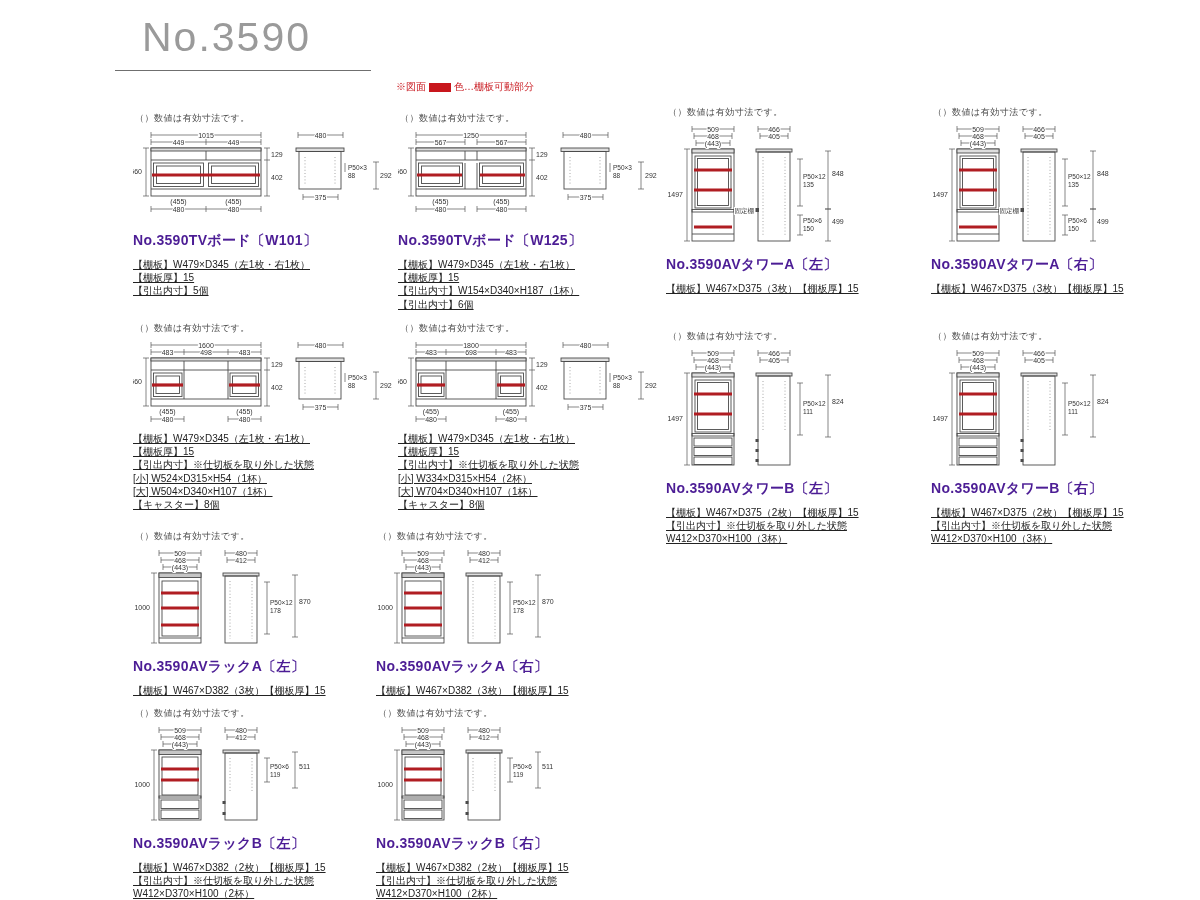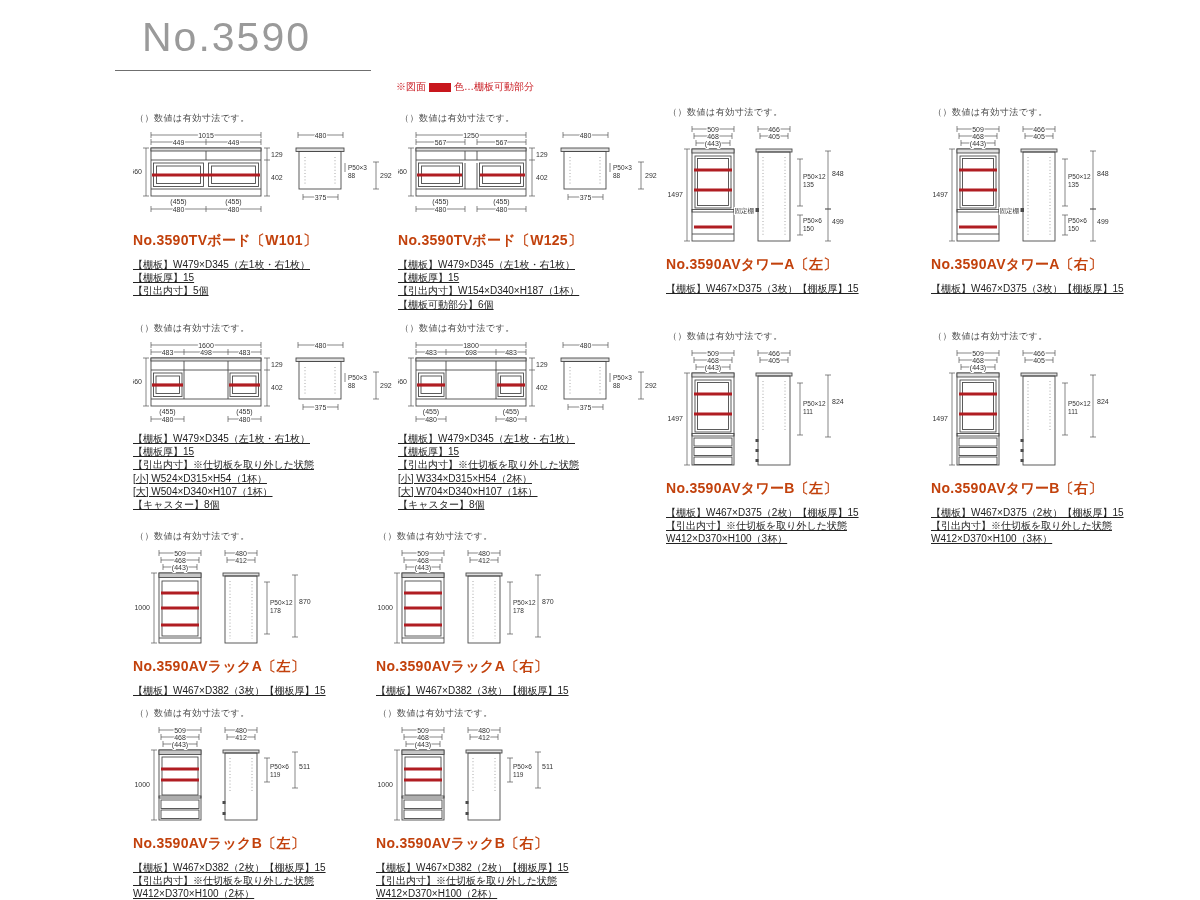--- a/index.html
+++ b/index.html
@@ -6,21 +6,21 @@
   #stage{position:relative;width:1200px;height:900px;background:#fff;overflow:hidden;
          font-family:"Liberation Sans",sans-serif;color:#333;}
   .title{position:absolute;left:142px;top:14px;font-family:Liberation Sans, sans-serif;
          font-size:41px;color:#9a9a9a;letter-spacing:2px;}
   .title-rule{position:absolute;left:115px;top:70px;width:256px;height:1px;background:#6f6f6f;}
   .legend{position:absolute;left:396px;top:52px;display:flex;align-items:center;gap:3px;
           font-size:10px;color:#c8161d;margin-top:28px;}
   .legend .swatch{display:inline-block;width:22px;height:9px;background:#c8161d;}
   .card{position:absolute;}
   .note{font-size:9px;color:#4a4a4a;margin:0 0 5px 2px;letter-spacing:.5px;}
-  .name{font-size:14px;font-weight:700;color:#c2410c;margin:10px 0 8px 0;letter-spacing:.3px;}
+  .name{font-size:14px;font-weight:700;color:#4c1d95;margin:10px 0 8px 0;letter-spacing:.3px;}
   .tall .name{}
   .spec{font-size:10px;line-height:1.32;color:#222;text-decoration:underline;}
   svg.diag{display:block;}
   .dim path{stroke:#555;fill:none;stroke-width:.7;}
   .shape rect,.shape line{stroke:#4a4a4a;fill:none;stroke-width:.9;}
   .shape .lip{fill:#dedede;}
   .shape .lip2{fill:#c6c6c6;}
   .shape .knob{fill:#4a4a4a;stroke:none;}
   .shape .red{stroke:#b01d22;stroke-width:3.2;}
   .shape .dots{stroke:#909090;stroke-width:.8;stroke-dasharray:1 2.2;}
@@ -153,21 +153,21 @@
         <text class="lbl start small" x="215" y="48">88</text>
         <text class="lbl start" x="247" y="48">292</text>
         <text class="lbl" x="187.5" y="69.5">375</text>
       </g>
     </svg>
     <div class="name">No.3590TVボード〔W125〕</div>
     <div class="specs">
       <div class="spec">【棚板】W479×D345（左1枚・右1枚）</div>
       <div class="spec">【棚板厚】15</div>
       <div class="spec">【引出内寸】W154×D340×H187（1杯）</div>
-      <div class="spec">【棚板可動部分】6個</div>
+      <div class="spec">【引出内寸】6個</div>
     </div>
   </div>
 
   <div class="card tall" style="left:666px;top:106px">
     <div class="note">（）数値は有効寸法です。</div>
     <svg class="diag" width="235" height="122" viewBox="0 0 235 122">
       <g class="dim">
         <path d="M26 2v6M26 5h42M68 2v6"></path>
         <path d="M28 9v6M28 12h38M66 9v6"></path>
         <path d="M30 16v6M30 19h34M64 16v6"></path>

